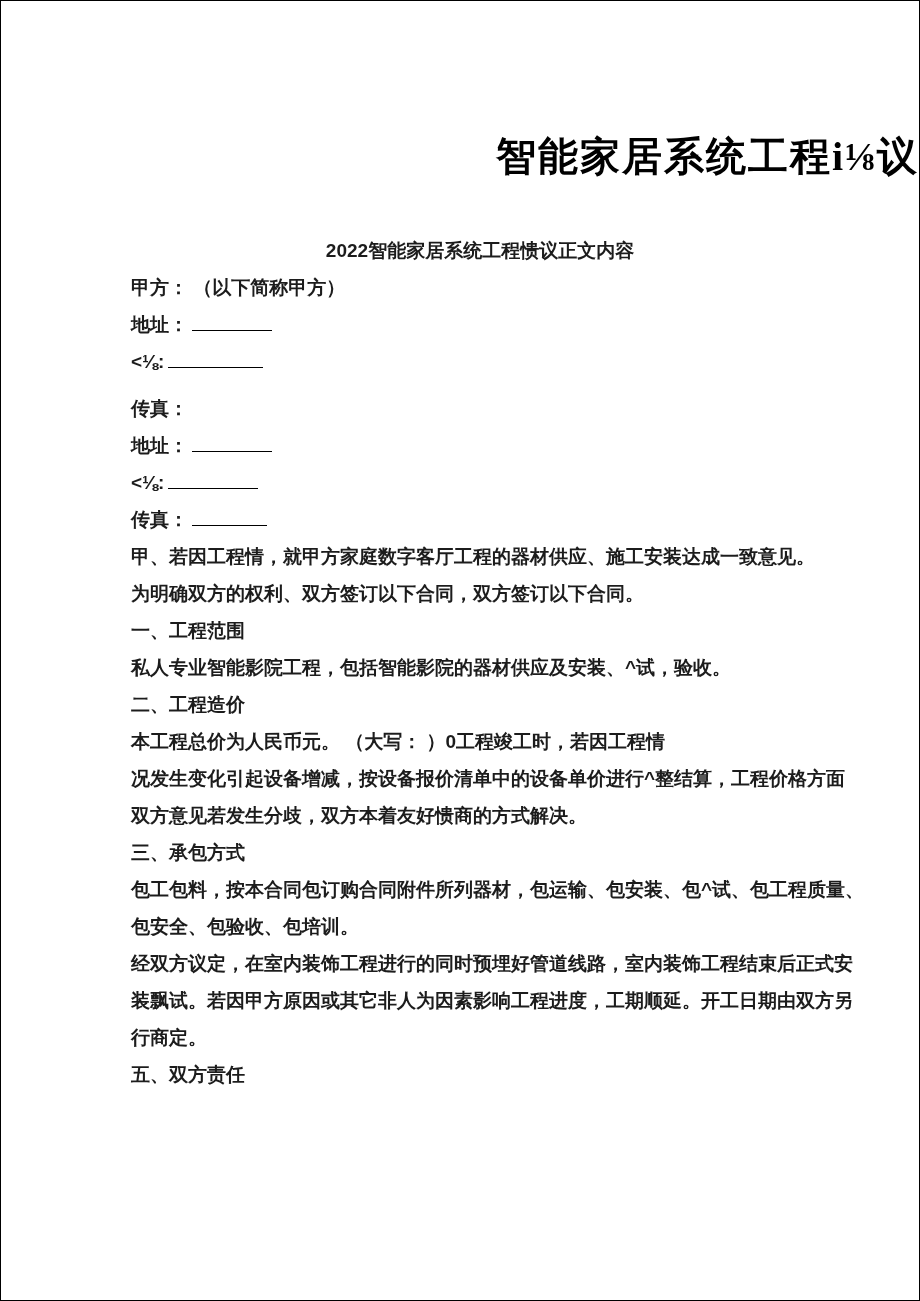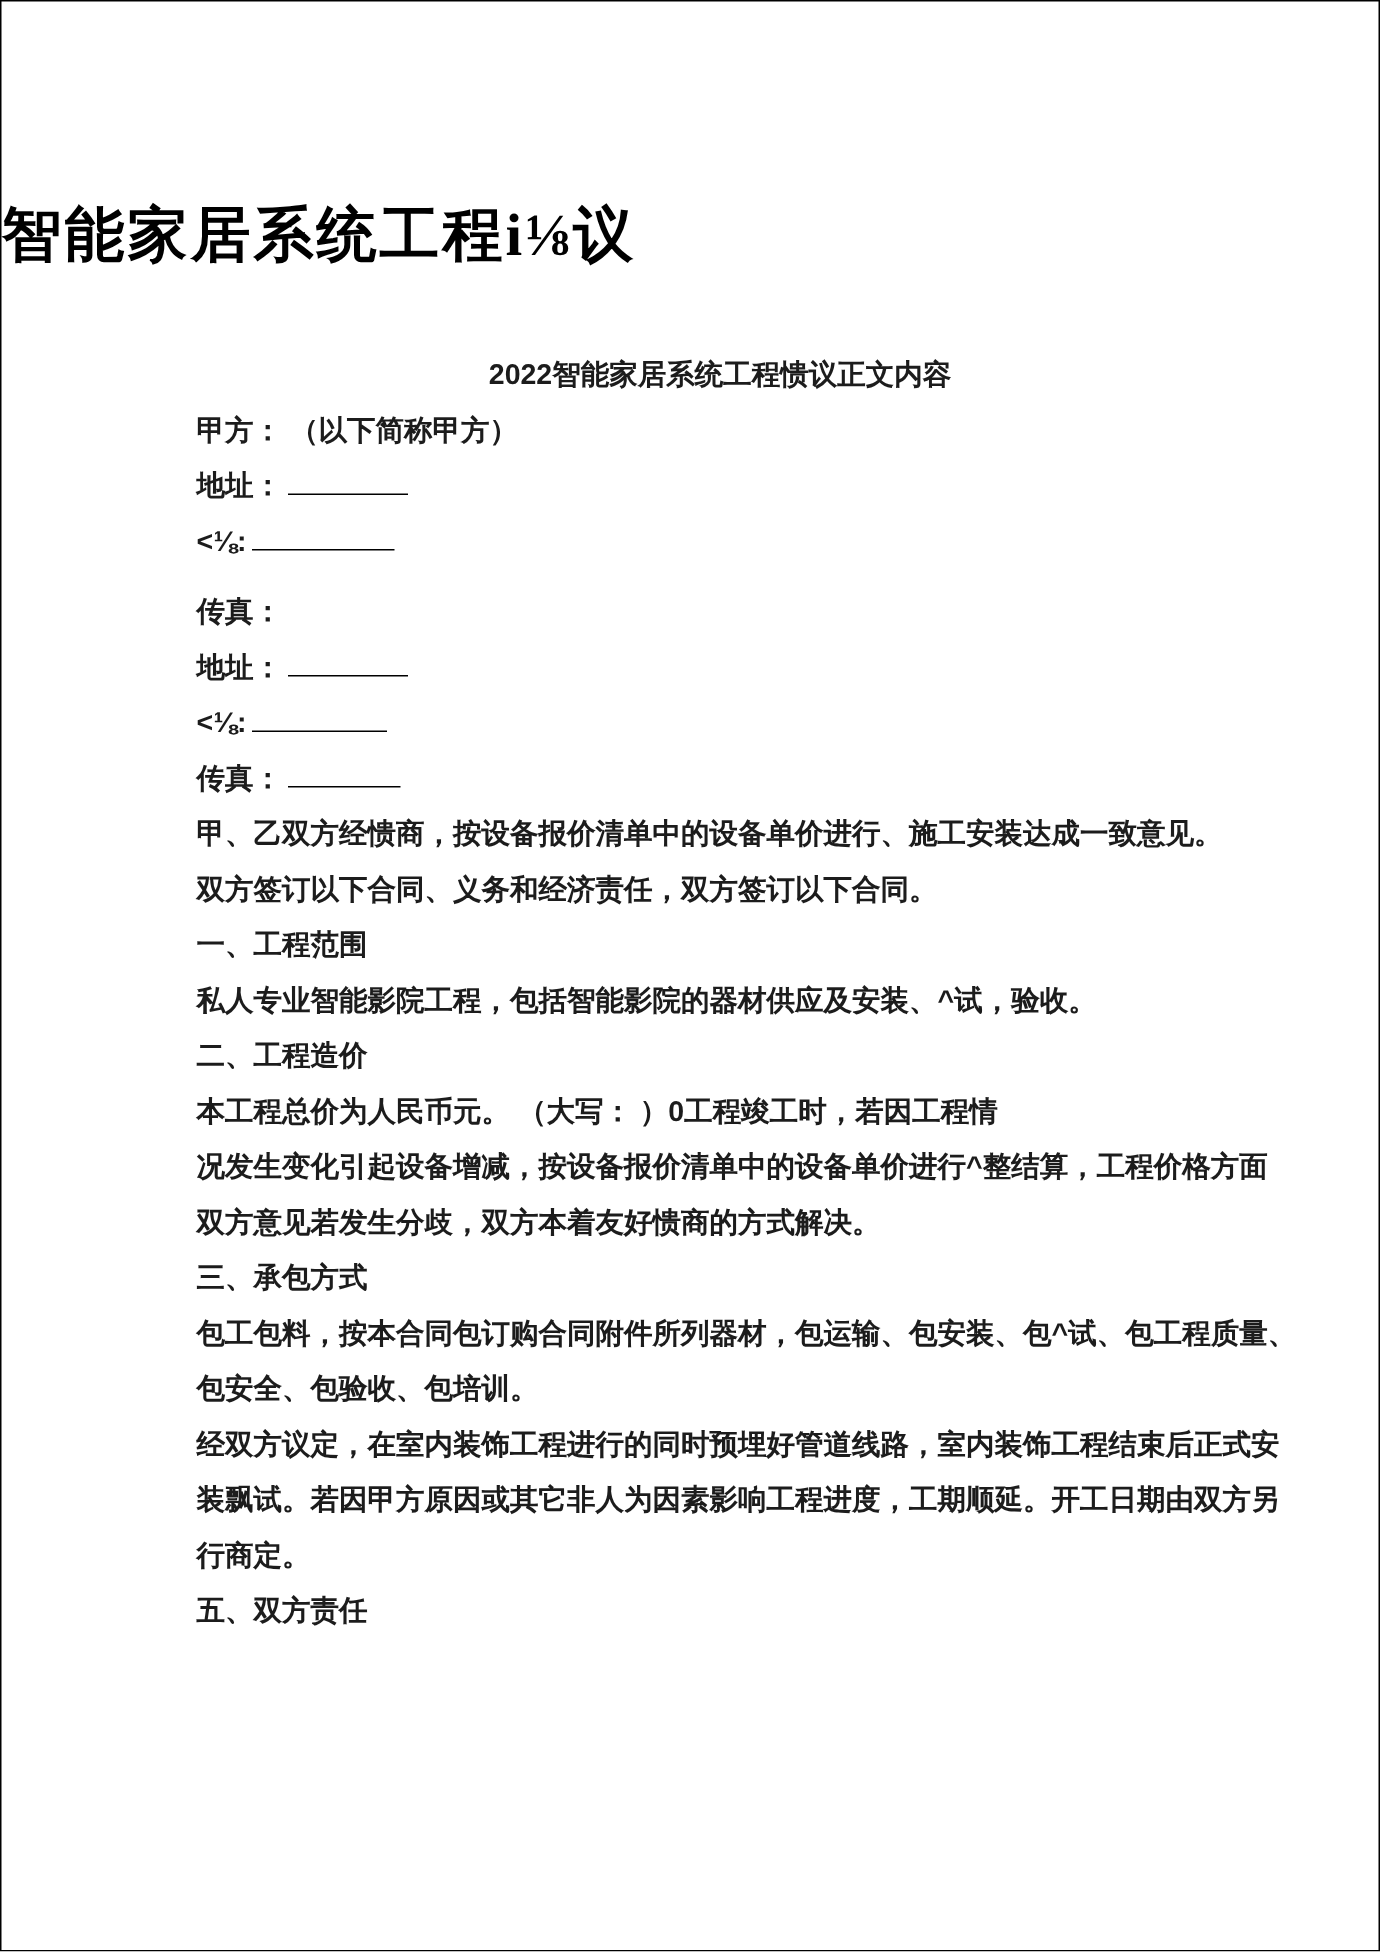--- a/index.html
+++ b/index.html
@@ -14,21 +14,21 @@
     box-sizing: border-box;
     border: 1px solid #000000;
     background: #ffffff;
     font-family: "Liberation Sans", "DejaVu Sans", sans-serif;
     color: #1c1c1c;
     overflow: hidden;
   }
   .doc-title {
     margin: 0;
     padding: 128px 0 0 0;
-    text-align: left;
+    text-align: right;
     font-size: 40px;
     font-weight: 700;
     letter-spacing: 2px;
     color: #000000;
     font-family: "Liberation Serif", "DejaVu Serif", serif;
   }
   .content {
     margin: 48px 128px 0 130px;
     font-size: 19px;
     font-weight: 600;
@@ -74,22 +74,22 @@
 
     <div class="line gap"><span>传真：</span></div>
 
 
     <div class="line"><span>地址：</span><span class="blank w80"></span></div>
 
     <div class="line"><span>&lt;⅛:</span><span class="blank w90"></span></div>
 
     <div class="line"><span>传真：</span><span class="blank w75"></span></div>
 
-    <div class="line"><span>甲、乙双方经愦商，按设备报价清单中的设备单价进行、施工安装达成一致意见。</span></div>
-    <div class="line"><span>双方签订以下合同、义务和经济责任，双方签订以下合同。</span></div>
+    <div class="line"><span>甲、若因工程情，就甲方家庭数字客厅工程的器材供应、施工安装达成一致意见。</span></div>
+    <div class="line"><span>为明确双方的权利、双方签订以下合同，双方签订以下合同。</span></div>
 
     <div class="line"><span>一、工程范围</span></div>
     <div class="line"><span>私人专业智能影院工程，包括智能影院的器材供应及安装、^试，验收。</span></div>
 
     <div class="line"><span>二、工程造价</span></div>
     <div class="line"><span>本工程总价为人民币元。 （大写： ）0工程竣工时，若因工程情</span></div>
     <div class="line"><span>况发生变化引起设备增减，按设备报价清单中的设备单价进行^整结算，工程价格方面</span></div>
     <div class="line"><span>双方意见若发生分歧，双方本着友好愦商的方式解决。</span></div>
 
     <div class="line"><span>三、承包方式</span></div>

